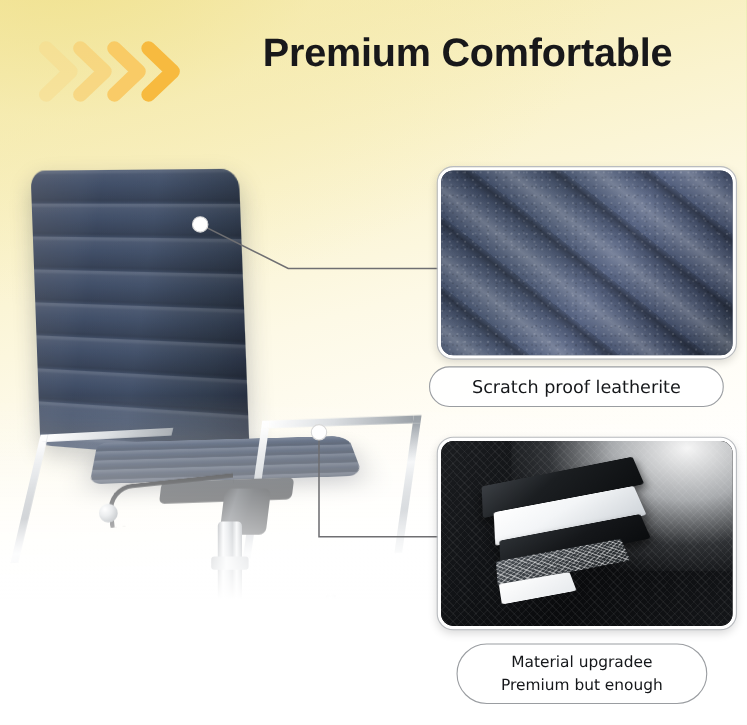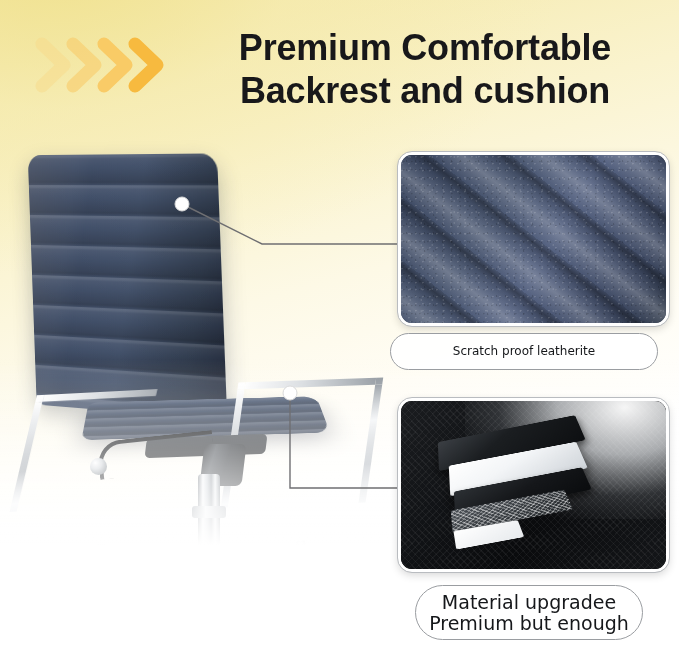--- a/index.html
+++ b/index.html
@@ -439,28 +439,28 @@
     font-size: 17.5px;
     line-height: 21px;
     font-family: "DejaVu Sans", "Liberation Sans", sans-serif;
     white-space: nowrap;
   }
   .pill-leather {
     left: 390px;
     top: 333px;
     width: 268px;
     height: 37px;
-    font-size: 12px;
+    font-size: 16px;
   }
   .pill-material {
     left: 415px;
     top: 585px;
     width: 228px;
     height: 55px;
-    font-size: 19px;
+    font-size: 14px;
   }
 </style>
 </head>
 <body>
 
 <div id="poster">
 
   <div class="bg-base"></div>
   <div class="bg-wash"></div>
 
@@ -484,21 +484,20 @@
       </div>
       <div class="chev" style="left:93px;">
         <svg viewBox="0 0 46 58">
             <path d="M10 8 L32 29 L10 50" fill="none" stroke="#f7ba3f" stroke-width="13" stroke-linecap="round" stroke-linejoin="round"></path>
           </svg>
       </div>
     </div>
 
     <div class="title-block">
       <div class="title-line">Premium Comfortable</div>
-      <div class="title-line">Backrest and cushion</div>
     </div>
   </div>
 
   <div class="chair-stage">
 
     <div class="floor-shadow"></div>
 
     <div class="backrest"></div>
 
     <div class="arm arm-left"></div>

